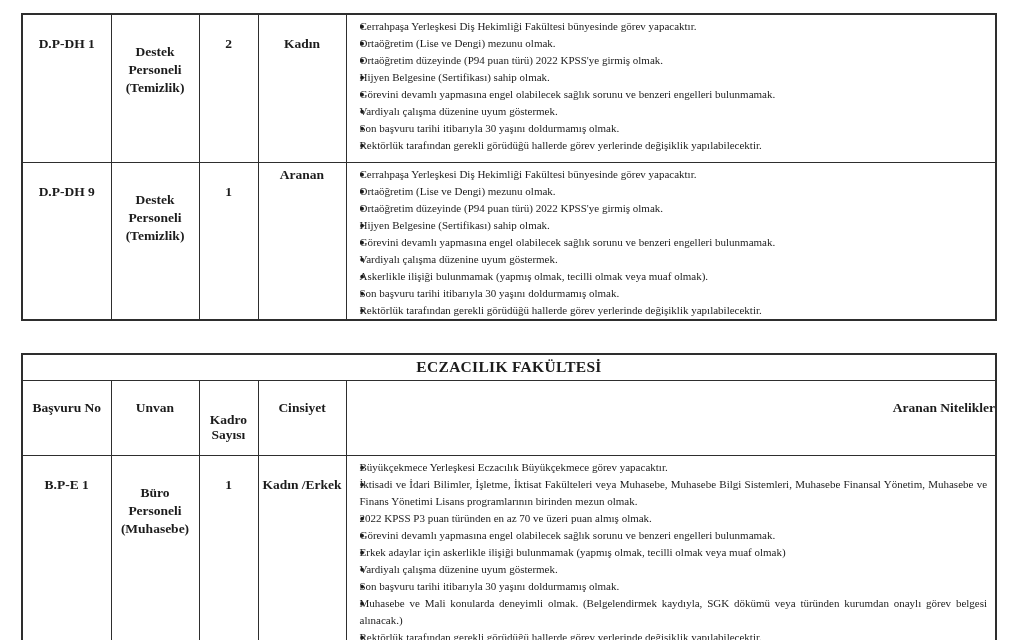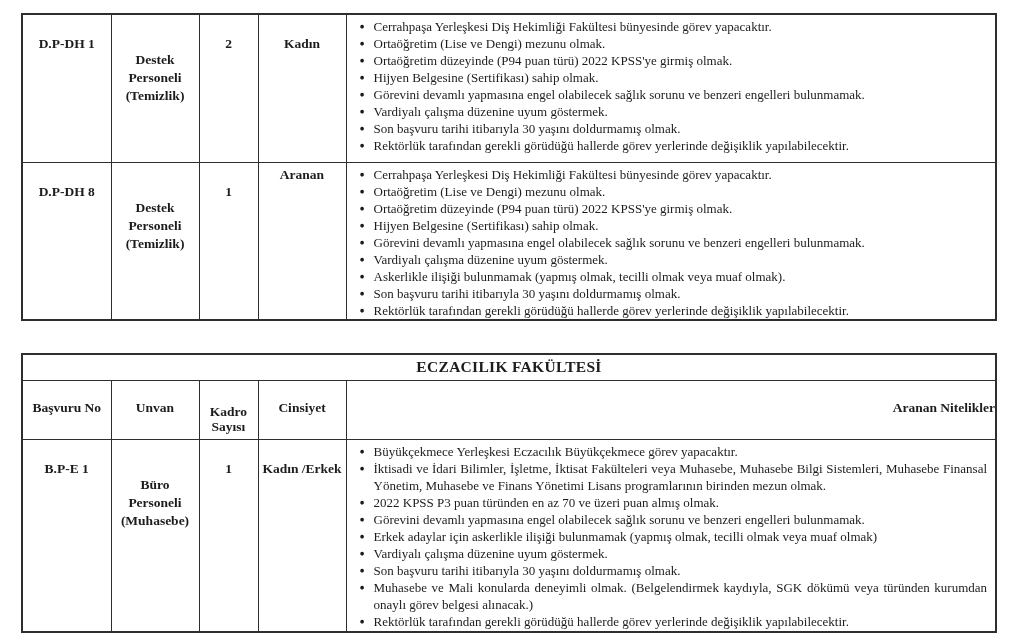--- a/index.html
+++ b/index.html
@@ -31,33 +31,33 @@
   col.c-req    { width: 650px; }
 
   .cellc {
     text-align: center;
     font-size: 13.5px;
     line-height: 18px;
     padding-top: 20px;
     font-weight: bold;
   }
   .pad-top-sm { padding-top: 3px; }
-  .unvan-wrap { max-width: 76px; margin: 16px auto; }
+  .unvan-wrap { max-width: 76px; margin: 8px auto; }
   .nowrap { white-space: nowrap; }
 
   .req-cell { padding: 0; }
   ul.req-list {
     list-style: none;
     margin: 0;
     padding: 3px 8px 0 0;
   }
   ul.req-list li {
     position: relative;
-    padding-left: 27px;
-    font-size: 13px;
+    padding-left: 13px;
+    font-size: 11px;
     line-height: 17px;
     text-align: justify;
   }
   ul.req-list li::before {
     content: "\25CF";
     position: absolute;
     left: 13px;
     top: 0;
     font-size: 8.5px;
     line-height: 17px;
@@ -71,21 +71,21 @@
     padding-top: 3px;
   }
   .doc-table th {
     font-weight: bold;
     font-size: 13.5px;
     line-height: 15.5px;
     text-align: center;
     padding-top: 19px;
   }
   th.th-left { text-align: right; padding-left: 5px; }
-  th .th-wrap { max-width: 50px; margin: 4px auto; }
+  th .th-wrap { max-width: 50px; margin: 12px auto; }
 
   tr.r-tall1 { height: 148px; }
   tr.r-tall2 { height: 154px; }
   tr.r-title { height: 26px; }
   tr.r-head  { height: 31px; }
   tr.r-tall3 { height: 193px; }
 </style>
 </head>
 <body>
 
@@ -112,21 +112,21 @@
             <li>Ortaöğretim düzeyinde (P94 puan türü) 2022 KPSS'ye girmiş olmak.</li>
             <li>Hijyen Belgesine (Sertifikası) sahip olmak.</li>
             <li>Görevini devamlı yapmasına engel olabilecek sağlık sorunu ve benzeri engelleri bulunmamak.</li>
             <li>Vardiyalı çalışma düzenine uyum göstermek.</li>
             <li>Son başvuru tarihi itibarıyla 30 yaşını doldurmamış olmak.</li>
             <li>Rektörlük tarafından gerekli görüdüğü hallerde görev yerlerinde değişiklik yapılabilecektir.</li>
           </ul>
       </td>
     </tr>
     <tr class="r-tall2">
-      <td class="cellc">D.P-DH 8</td>
+      <td class="cellc">D.P-DH 9</td>
       <td class="cellc">
         <div class="unvan-wrap">Destek Personeli (Temizlik)</div>
       </td>
       <td class="cellc">1</td>
       <td class="cellc pad-top-sm">Aranan</td>
       <td class="req-cell">
         <ul class="req-list">
             <li>Cerrahpaşa Yerleşkesi Diş Hekimliği Fakültesi bünyesinde görev yapacaktır.</li>
             <li>Ortaöğretim (Lise ve Dengi) mezunu olmak.</li>
             <li>Ortaöğretim düzeyinde (P94 puan türü) 2022 KPSS'ye girmiş olmak.</li>

